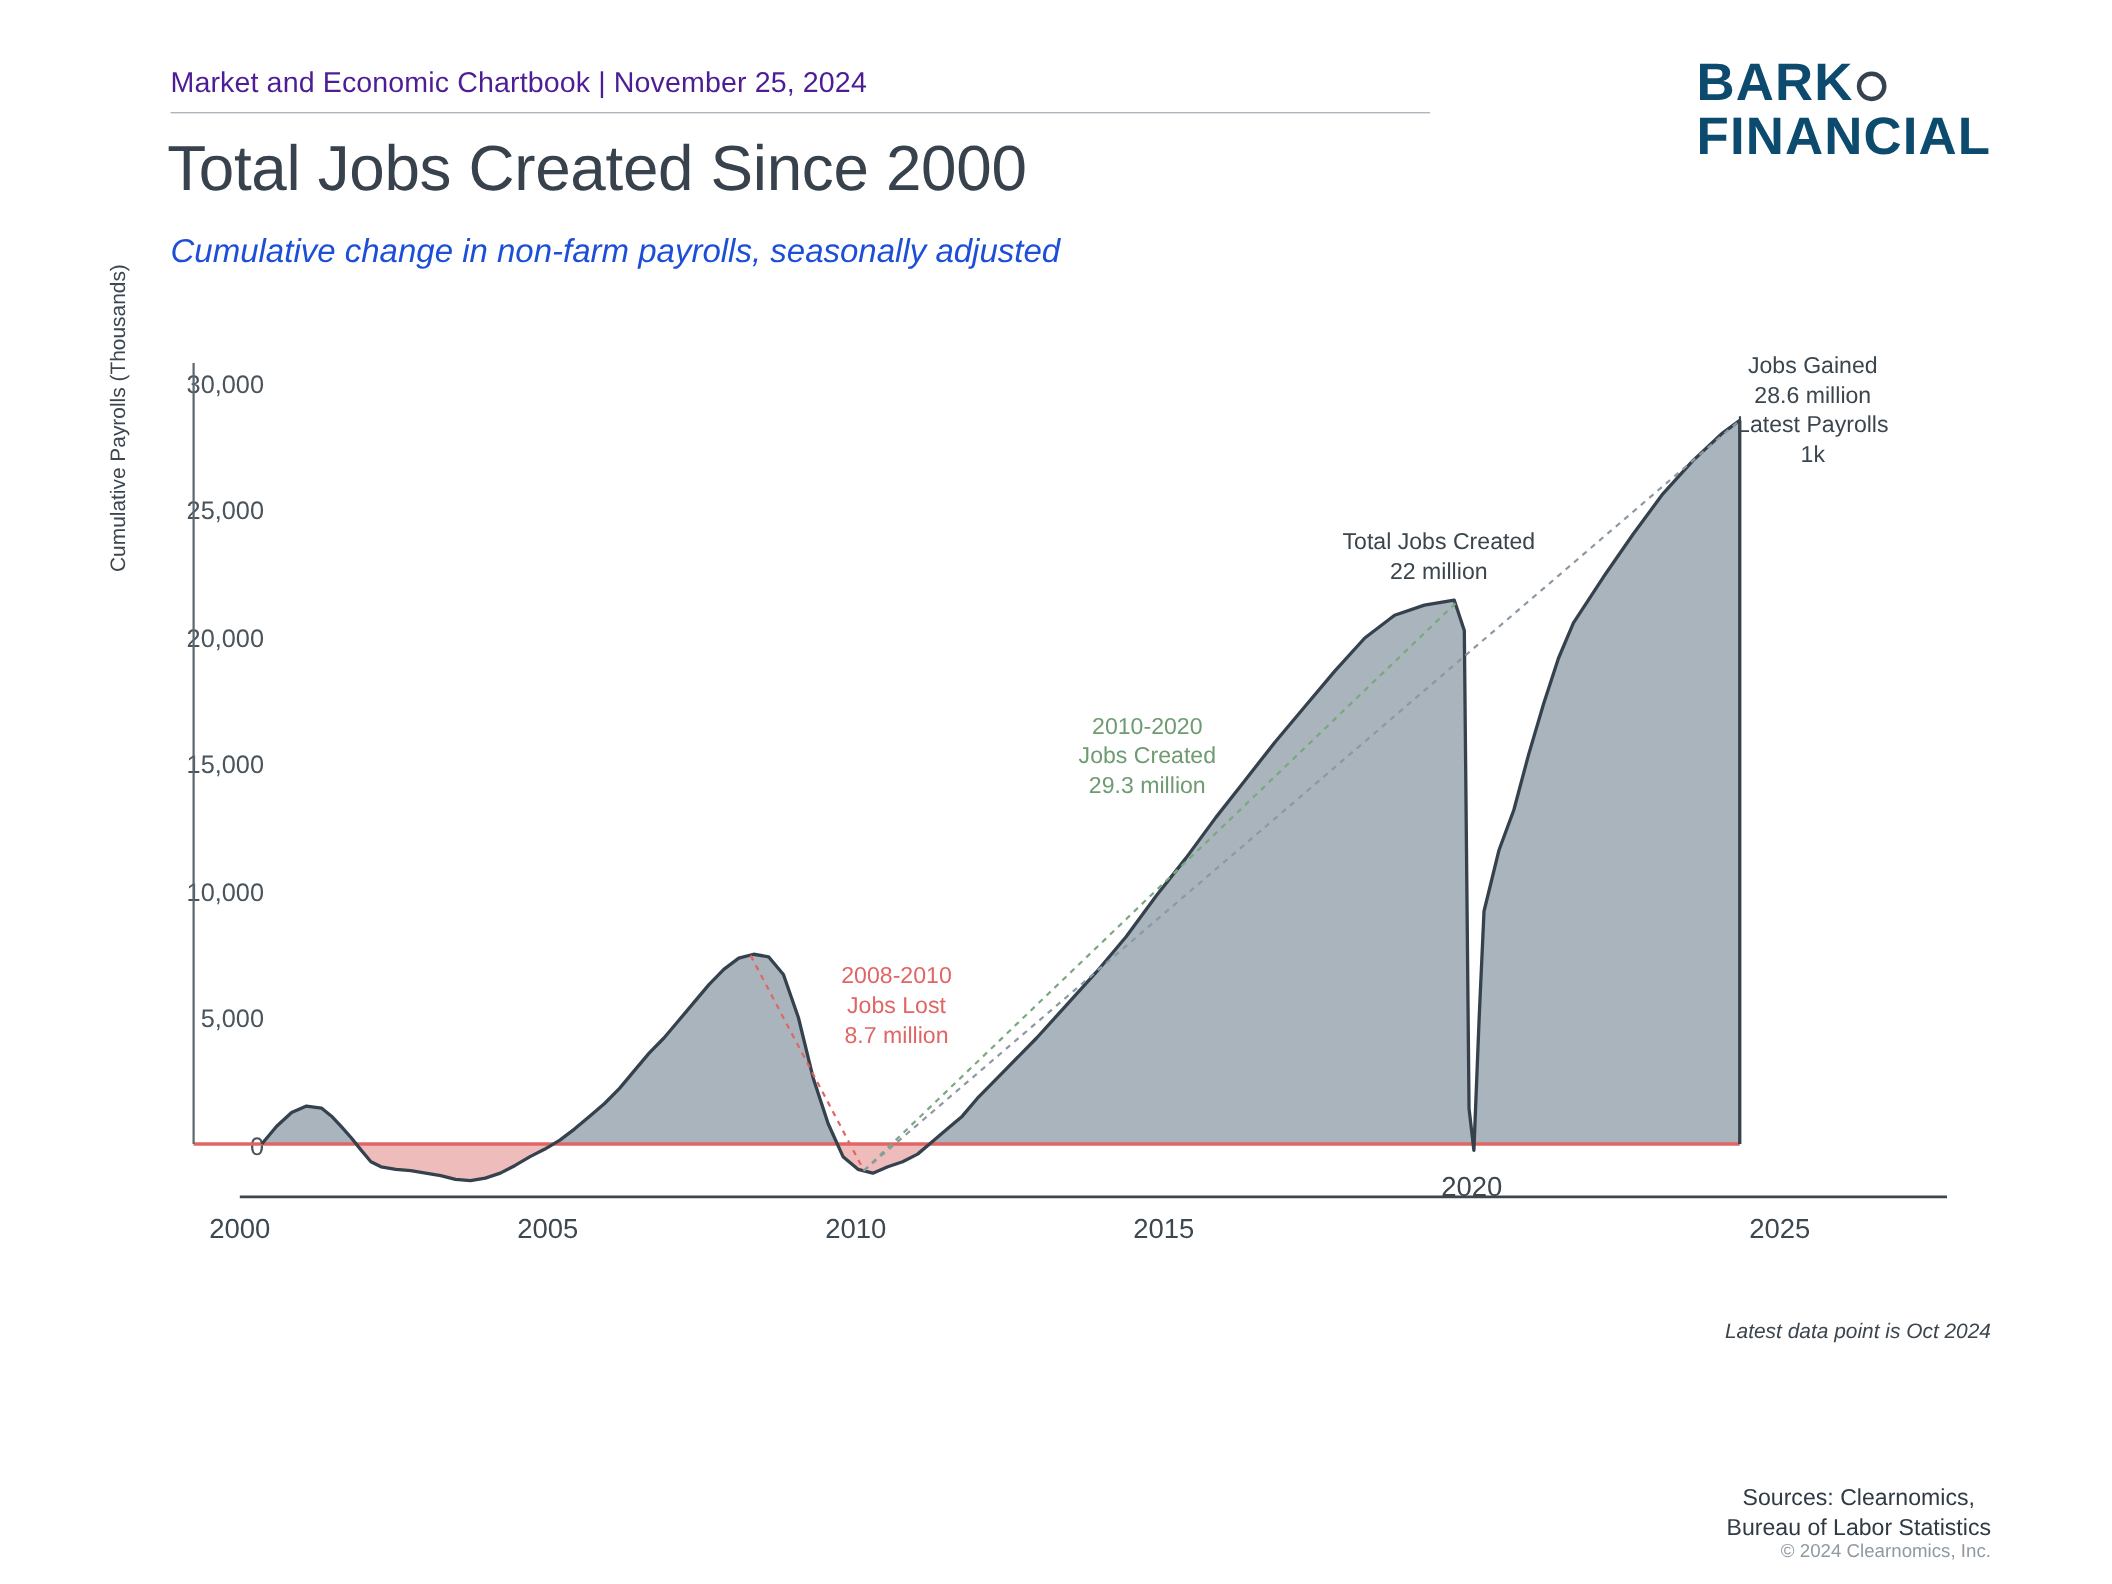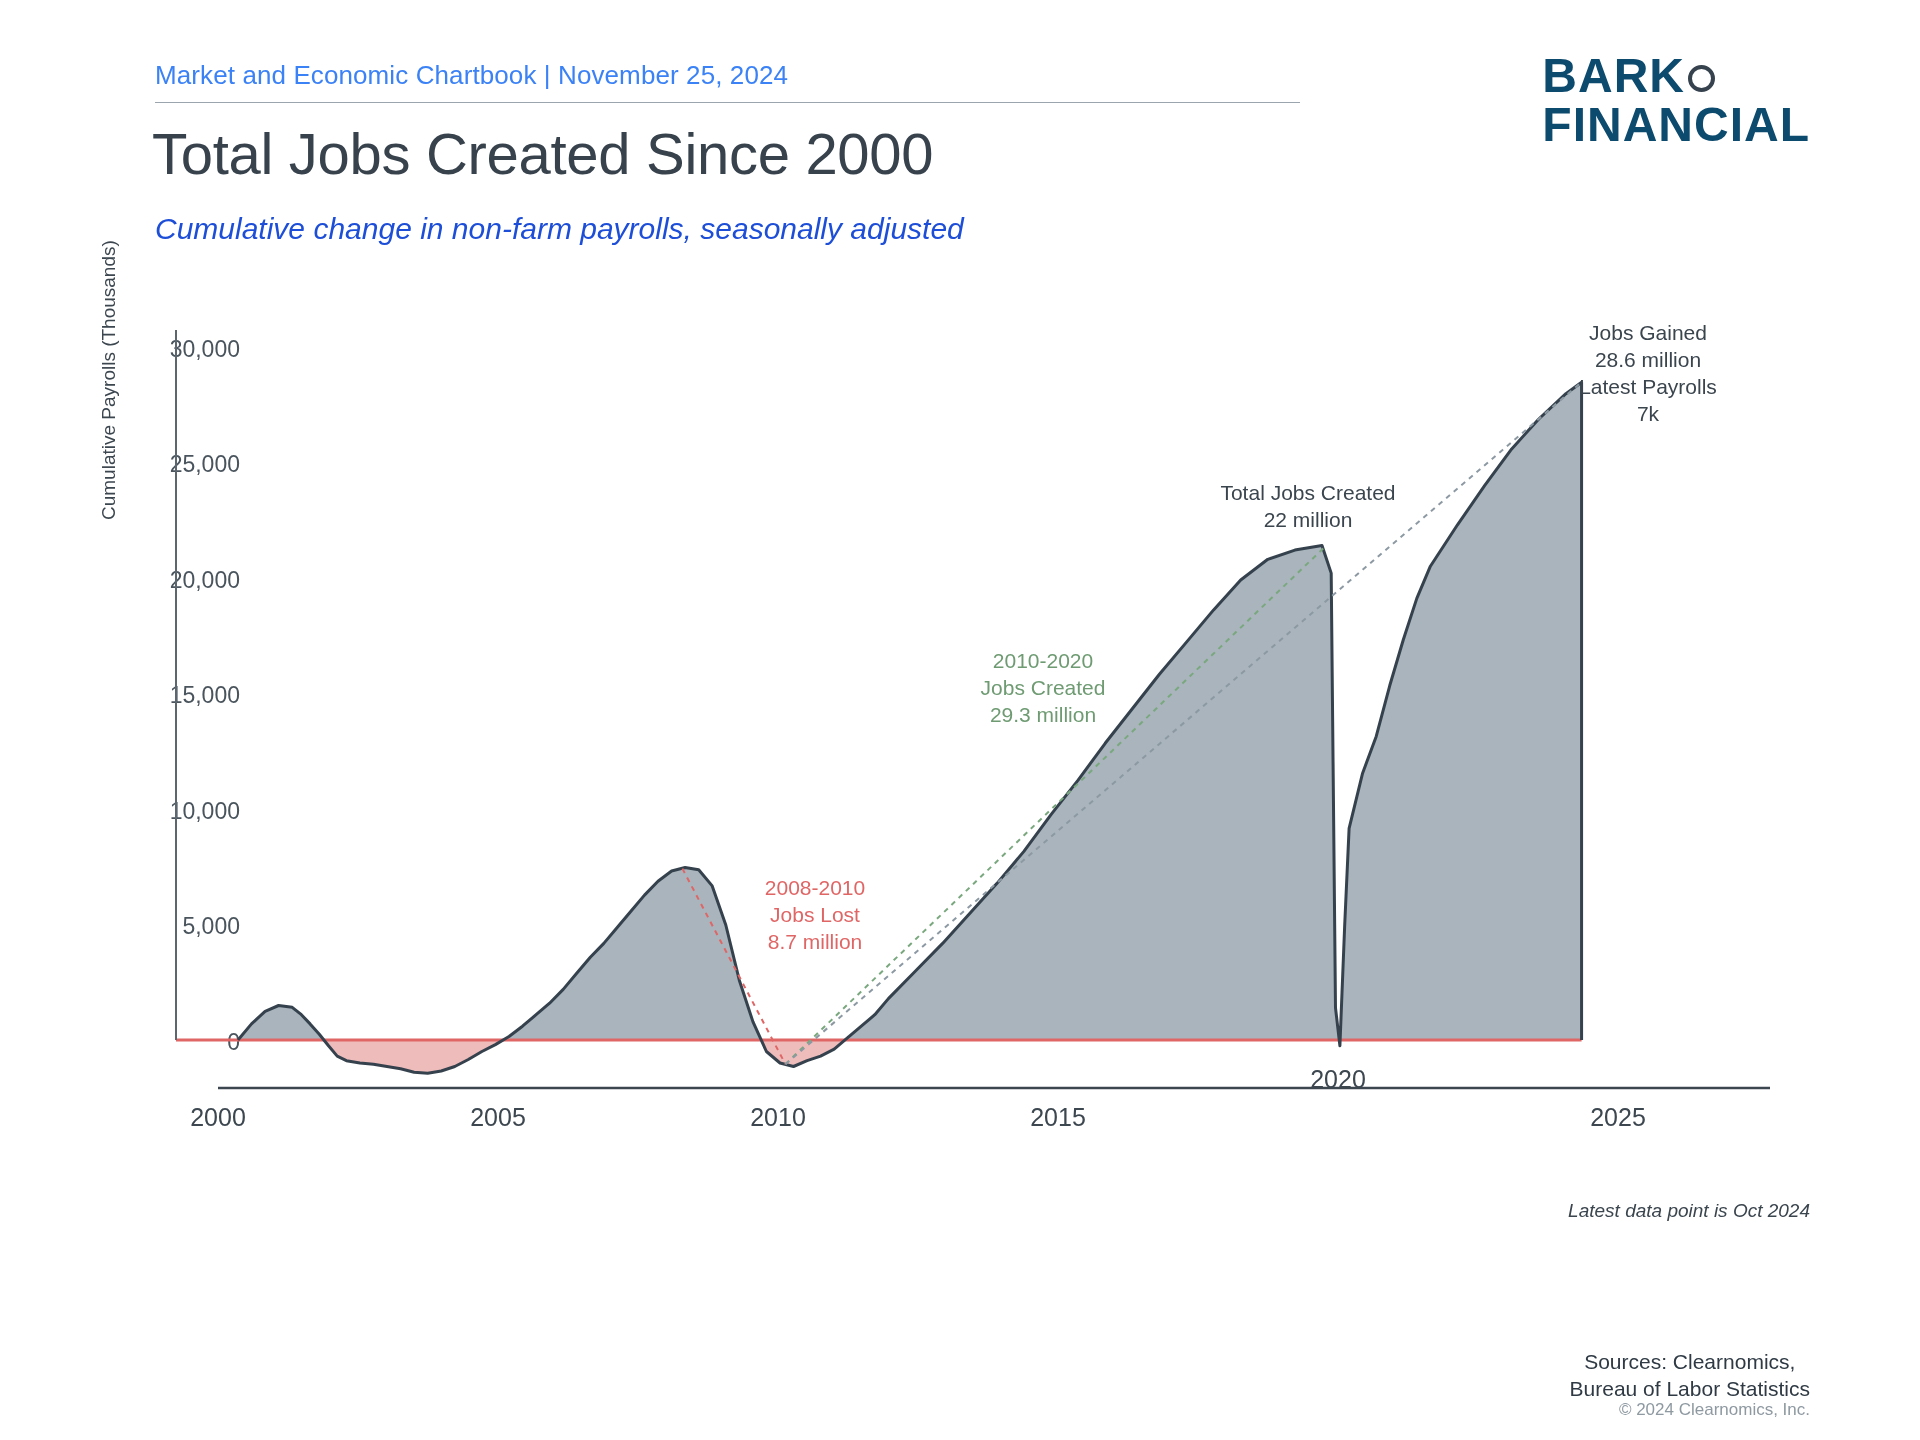--- a/index.html
+++ b/index.html
@@ -20,21 +20,21 @@
     inset: 0;
   }
 
   
   .header-line {
     position: absolute;
     left: 155px;
     top: 60px;
     width: 1145px;
     font-size: 26px;
-    color: #3b82f6;
+    color: #4c1d95;
     letter-spacing: 0.1px;
   }
   .header-rule {
     position: absolute;
     left: 155px;
     top: 102px;
     width: 1145px;
     height: 1px;
     background: #9aa5ad;
   }
@@ -241,21 +241,21 @@
 
   <div class="ann ann-dark" style="left:1158px; top:480px; width:300px;">
     <div>Total Jobs Created</div>
     <div>22 million</div>
   </div>
 
   <div class="ann ann-dark" style="left:1518px; top:320px; width:260px;">
     <div>Jobs Gained</div>
     <div>28.6 million</div>
     <div>Latest Payrolls</div>
-    <div>7k</div>
+    <div>1k</div>
   </div>
 
   <div class="footnote">Latest data point is Oct 2024</div>
 
   <div class="sources">
     <div>Sources: Clearnomics,</div>
     <div>Bureau of Labor Statistics</div>
   </div>
   <div class="copyright">© 2024 Clearnomics, Inc.</div>
 

